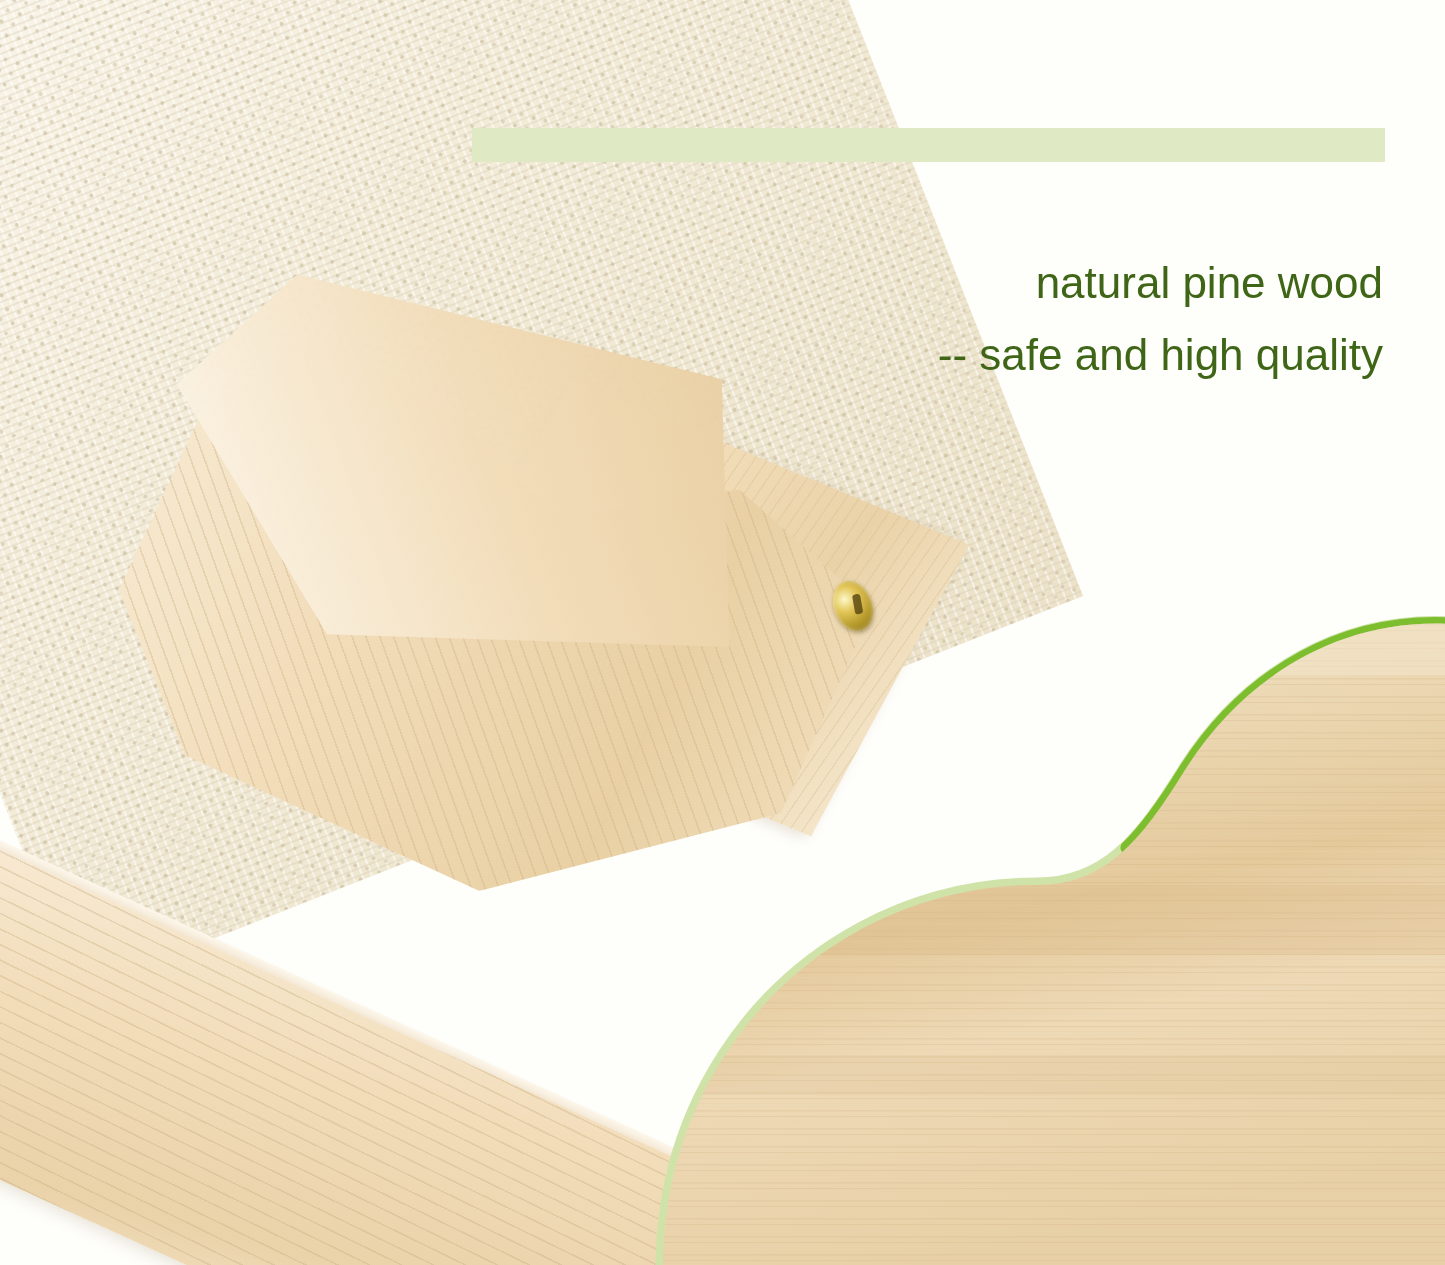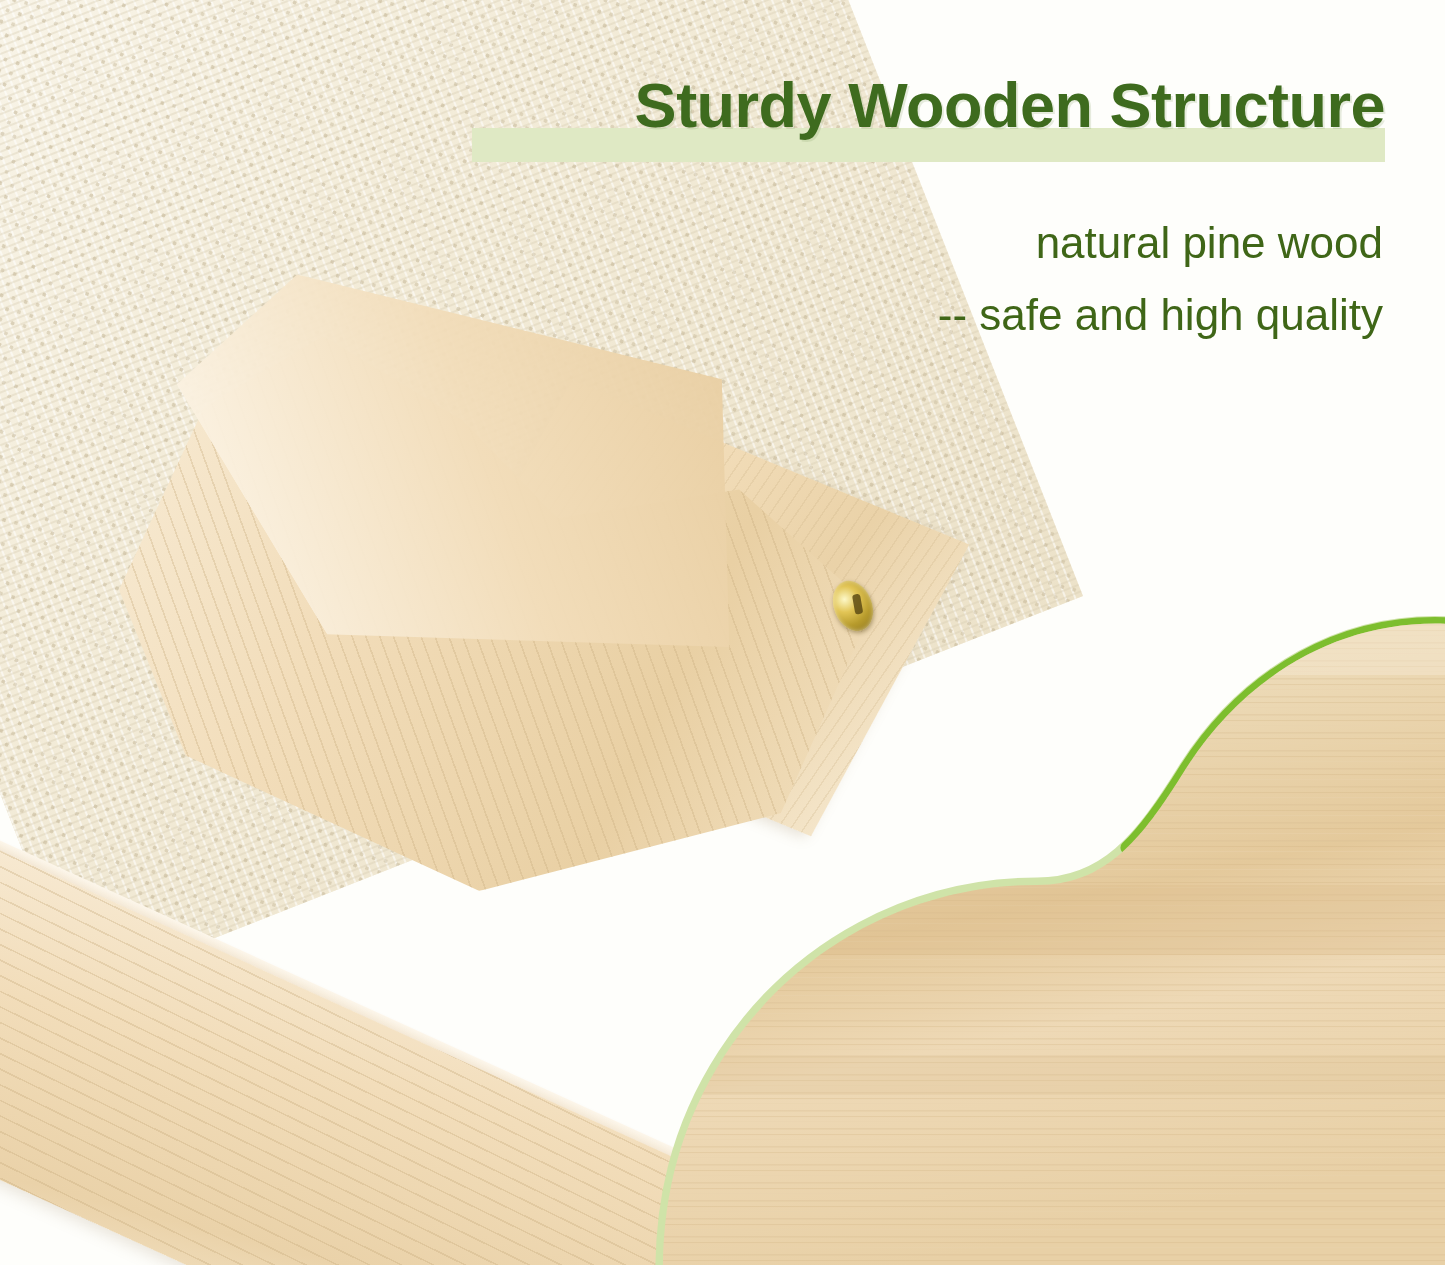--- a/index.html
+++ b/index.html
@@ -124,20 +124,21 @@
     text-shadow:2px 2px 0 rgba(120,150,90,.18);
     white-space:nowrap;
   }
   .sub{
     position:absolute;right:62px;
     text-align:right;
     color:#3f6617;
     font-size:44px;
     line-height:1.12;
     white-space:nowrap;
+    margin-top:40px;
   }
   .sub1{top:218px;}
   .sub2{top:290px;}
 </style>
 </head>
 <body>
 
 <div id="stage">
 
   <div class="photo-layer">
@@ -197,17 +198,16 @@
         <rect x="0" y="0" width="880" height="700" fill="url(#woodgrad)"></rect>
         <rect x="0" y="0" width="880" height="700" fill="url(#grainpat)"></rect>
         <rect x="0" y="300" width="880" height="70" fill="#d9b987" opacity="0.30"></rect>
         <rect x="0" y="470" width="880" height="40" fill="#dcbf90" opacity="0.22"></rect>
         <rect x="0" y="0" width="880" height="90" fill="#f6e9d2" opacity="0.45"></rect>
       </g>
     </svg>
   </div>
 
   <div class="headline-underline"></div>
-  <div class="headline">Sturdy Wooden Structure</div>
   <div class="sub sub1">natural pine wood</div>
   <div class="sub sub2">-- safe and high quality</div>
 
 </div>
 
 </body></html>

